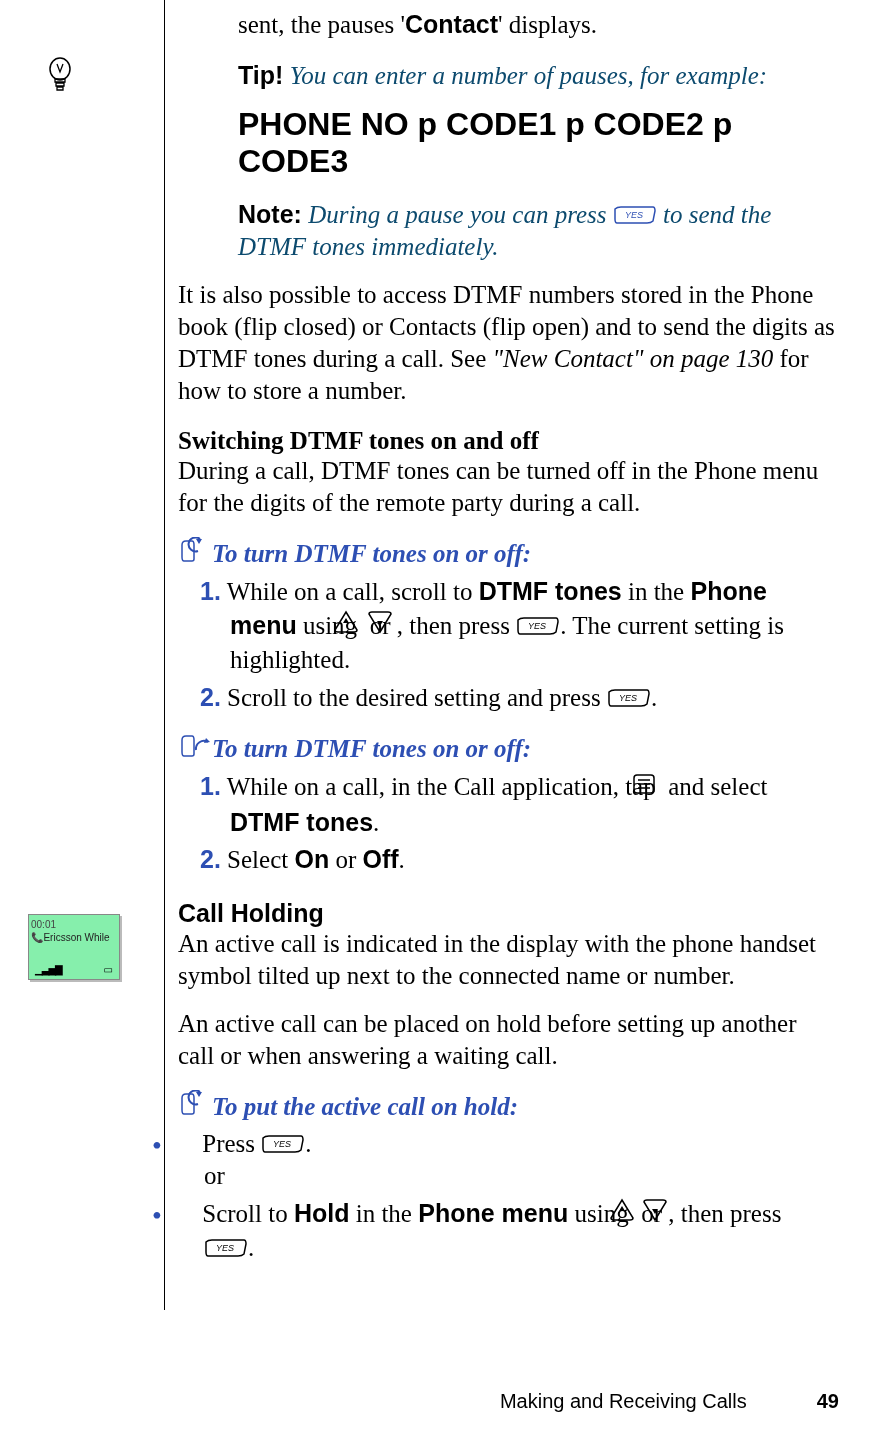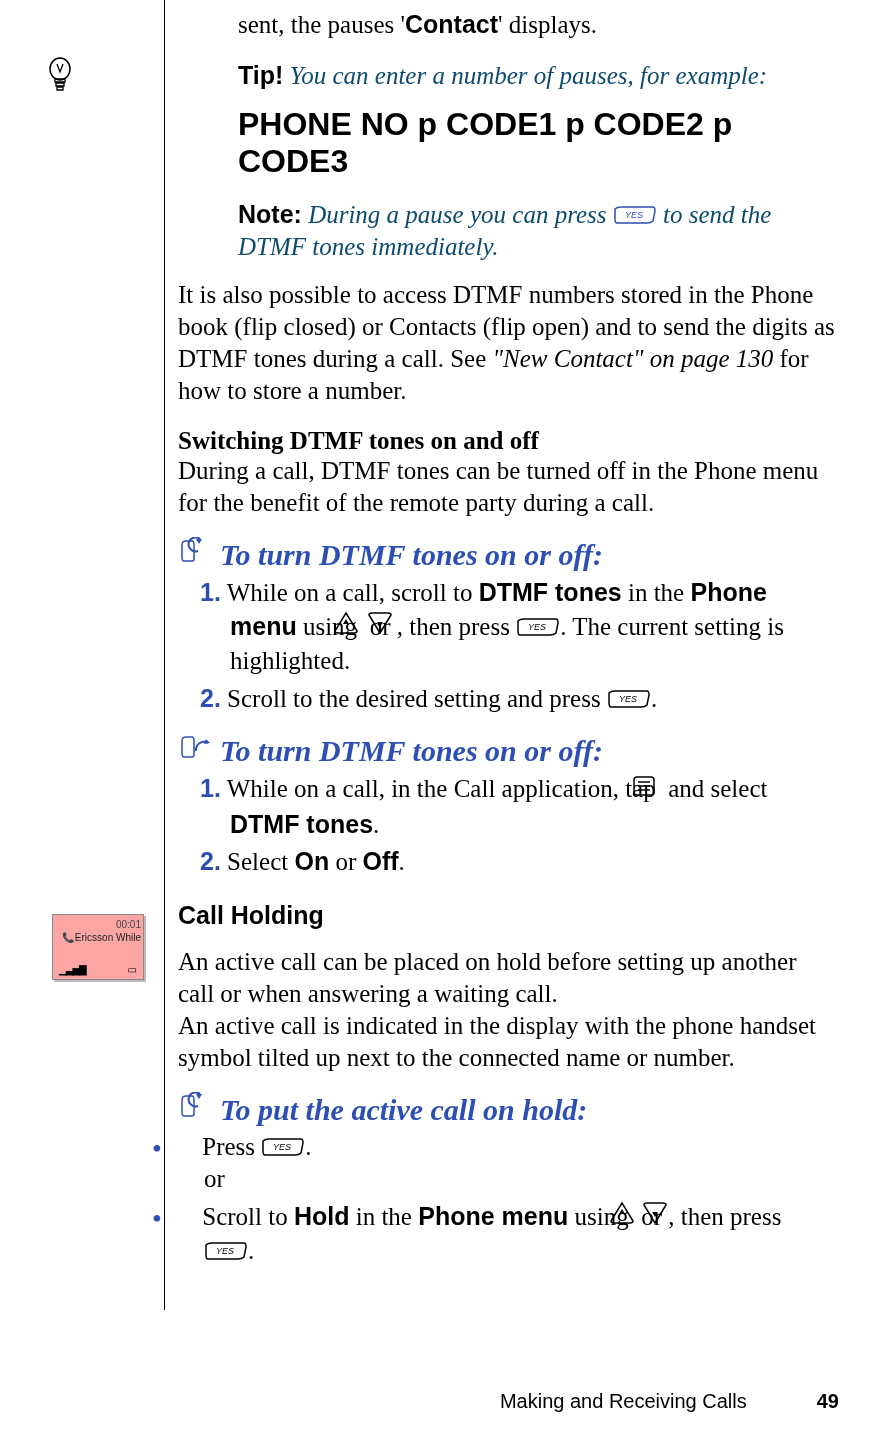--- a/index.html
+++ b/index.html
@@ -8,41 +8,41 @@
   .content{position:absolute;left:178px;top:8px;width:660px;}
   .body-text{font-size:25px;line-height:1.28;}
   .sans{font-family:Arial,Helvetica,sans-serif;}
   .bold{font-weight:bold;}
   .italic{font-style:italic;}
   .blue{color:#0c4a6e;}
   .tip-row,.note-row{margin-top:18px;}
   .code-line{font-family:Arial,Helvetica,sans-serif;font-weight:bold;font-size:32px;margin:14px 0 14px 0;}
   .para{margin-top:16px;}
   .subhead{font-weight:bold;font-size:25px;margin-top:20px;}
-  .proc-head{color:#2d4fb3;font-style:italic;font-weight:bold;font-size:30px;margin-top:18px;display:flex;align-items:flex-end;gap:8px;}
+  .proc-head{color:#2d4fb3;font-style:italic;font-weight:bold;font-size:25px;margin-top:18px;display:flex;align-items:center;gap:0;}
   .proc-list{margin:4px 0 0 22px;padding:0;}
   .proc-list li{list-style:none;font-size:25px;line-height:1.3;margin-top:4px;text-indent:-30px;padding-left:30px;}
   .num{color:#2d4fb3;font-family:Arial,Helvetica,sans-serif;font-weight:bold;}
   .bullet-list{margin:4px 0 0 0;padding:0;}
   .bullet-list li{list-style:none;font-size:25px;line-height:1.3;margin-top:4px;padding-left:26px;text-indent:-26px;}
   .dot{color:#2d4fb3;font-size:28px;line-height:0;vertical-align:middle;display:inline-block;width:18px;}
   .section-head{font-family:Arial,Helvetica,sans-serif;font-weight:bold;font-size:25px;margin-top:22px;}
   .note-indent{margin-left:22px;margin-top:10px;}
   .footer{position:absolute;left:0;bottom:26px;width:873px;text-align:right;padding-right:34px;box-sizing:border-box;font-family:Arial,Helvetica,sans-serif;font-size:20px;}
   .pgnum{font-weight:bold;margin-left:70px;}
   
   .icon{display:inline-block;vertical-align:middle;}
   .yes-btn{display:inline-block;vertical-align:middle;position:relative;top:-2px;}
   .yes-btn svg{display:block;}
   .arrow-btn{display:inline-block;vertical-align:middle;position:relative;top:-2px;}
   .menu-btn{display:inline-block;vertical-align:middle;position:relative;top:-2px;}
   
   .margin-icon{position:absolute;}
   .bulb{left:46px;top:56px;}
-  .phone-thumb{left:28px;top:914px;width:92px;height:66px;border:1px solid #888;box-shadow:2px 2px 0 #bbb;background:#fca5a5;box-sizing:border-box;padding:4px 2px;text-align:right;font-family:Arial,Helvetica,sans-serif;margin-left:24px;}
+  .phone-thumb{left:28px;top:914px;width:92px;height:66px;border:1px solid #888;box-shadow:2px 2px 0 #bbb;background:#86efac;box-sizing:border-box;padding:4px 2px;text-align:left;font-family:Arial,Helvetica,sans-serif;}
   .phone-thumb .t1{font-size:10px;color:#444;}
   .phone-thumb .t2{font-size:10px;color:#222;margin-top:2px;}
   .phone-thumb .bar{position:absolute;bottom:4px;left:6px;font-size:10px;letter-spacing:-1px;}
   .phone-thumb .bat{position:absolute;bottom:4px;right:6px;font-size:10px;}
   .indent-para{margin-left:60px;}
 </style>
 </head>
 <body>
 
 <div class="page">
@@ -80,21 +80,21 @@
             <path d="M2 4 Q4 2 8 2 H40 Q42 2 42 6 L40 16 Q38 18 34 18 H4 Q2 18 2 14 Z" fill="none" stroke="#2d4fb3" stroke-width="1.5"></path>
             <text x="12" y="13" font-size="9" font-style="italic" fill="#2d4fb3" font-family="Arial">YES</text>
           </svg></span><span class="blue italic"> to send the DTMF tones immediately.</span>
     </div>
 
     <div class="body-text para">
       <span>It is also possible to access DTMF numbers stored in the Phone book (flip closed) or Contacts (flip open) and to send the digits as DTMF tones during a call. See </span><span class="italic">"New Contact" on page 130</span><span> for how to store a number.</span>
     </div>
 
     <div class="subhead">Switching DTMF tones on and off</div>
-    <div class="body-text">During a call, DTMF tones can be turned off in the Phone menu for the benefit of the remote party during a call.</div>
+    <div class="body-text">During a call, DTMF tones can be turned off in the Phone menu for the digits of the remote party during a call.</div>
 
     <div class="proc-head">
       <span class="icon"><svg width="34" height="28">
             <path d="M6 24 Q4 24 4 20 L4 8 Q4 4 8 4 L14 4 Q16 4 16 8 L16 22 Q16 24 14 24 Z" fill="none" stroke="#2d4fb3" stroke-width="1.5"></path>
             <path d="M20 14 a7 7 0 1 1 2 -12" fill="none" stroke="#2d4fb3" stroke-width="2"></path>
             <path d="M18 2 l6 0 l-3 5 z" fill="#2d4fb3"></path>
           </svg></span>
       <span>To turn DTMF tones on or off:</span>
     </div>
     <ol class="proc-list">
@@ -127,22 +127,22 @@
       <li><span class="num">1.</span><span> While on a call, in the Call application, tap </span><span class="menu-btn"><svg width="24" height="22">
               <rect x="2" y="2" width="20" height="18" rx="3" fill="none" stroke="#000" stroke-width="1.5"></rect>
               <line x1="6" y1="7" x2="18" y2="7" stroke="#000" stroke-width="1.5"></line>
               <line x1="6" y1="11" x2="18" y2="11" stroke="#000" stroke-width="1.5"></line>
               <line x1="6" y1="15" x2="18" y2="15" stroke="#000" stroke-width="1.5"></line>
             </svg></span><span> and select </span><span class="sans bold">DTMF tones</span><span>.</span></li>
       <li><span class="num">2.</span><span> Select </span><span class="sans bold">On</span><span> or </span><span class="sans bold">Off</span><span>.</span></li>
     </ol>
 
     <div class="section-head">Call Holding</div>
+    <div class="body-text">An active call is indicated in the display with the phone handset symbol tilted up next to the connected name or number.</div>
     <div class="body-text para">An active call can be placed on hold before setting up another call or when answering a waiting call.</div>
-    <div class="body-text">An active call is indicated in the display with the phone handset symbol tilted up next to the connected name or number.</div>
 
     <div class="proc-head">
       <span class="icon"><svg width="34" height="28">
             <path d="M6 24 Q4 24 4 20 L4 8 Q4 4 8 4 L14 4 Q16 4 16 8 L16 22 Q16 24 14 24 Z" fill="none" stroke="#2d4fb3" stroke-width="1.5"></path>
             <path d="M20 14 a7 7 0 1 1 2 -12" fill="none" stroke="#2d4fb3" stroke-width="2"></path>
             <path d="M18 2 l6 0 l-3 5 z" fill="#2d4fb3"></path>
           </svg></span>
       <span>To put the active call on hold:</span>
     </div>
     <ul class="bullet-list">

